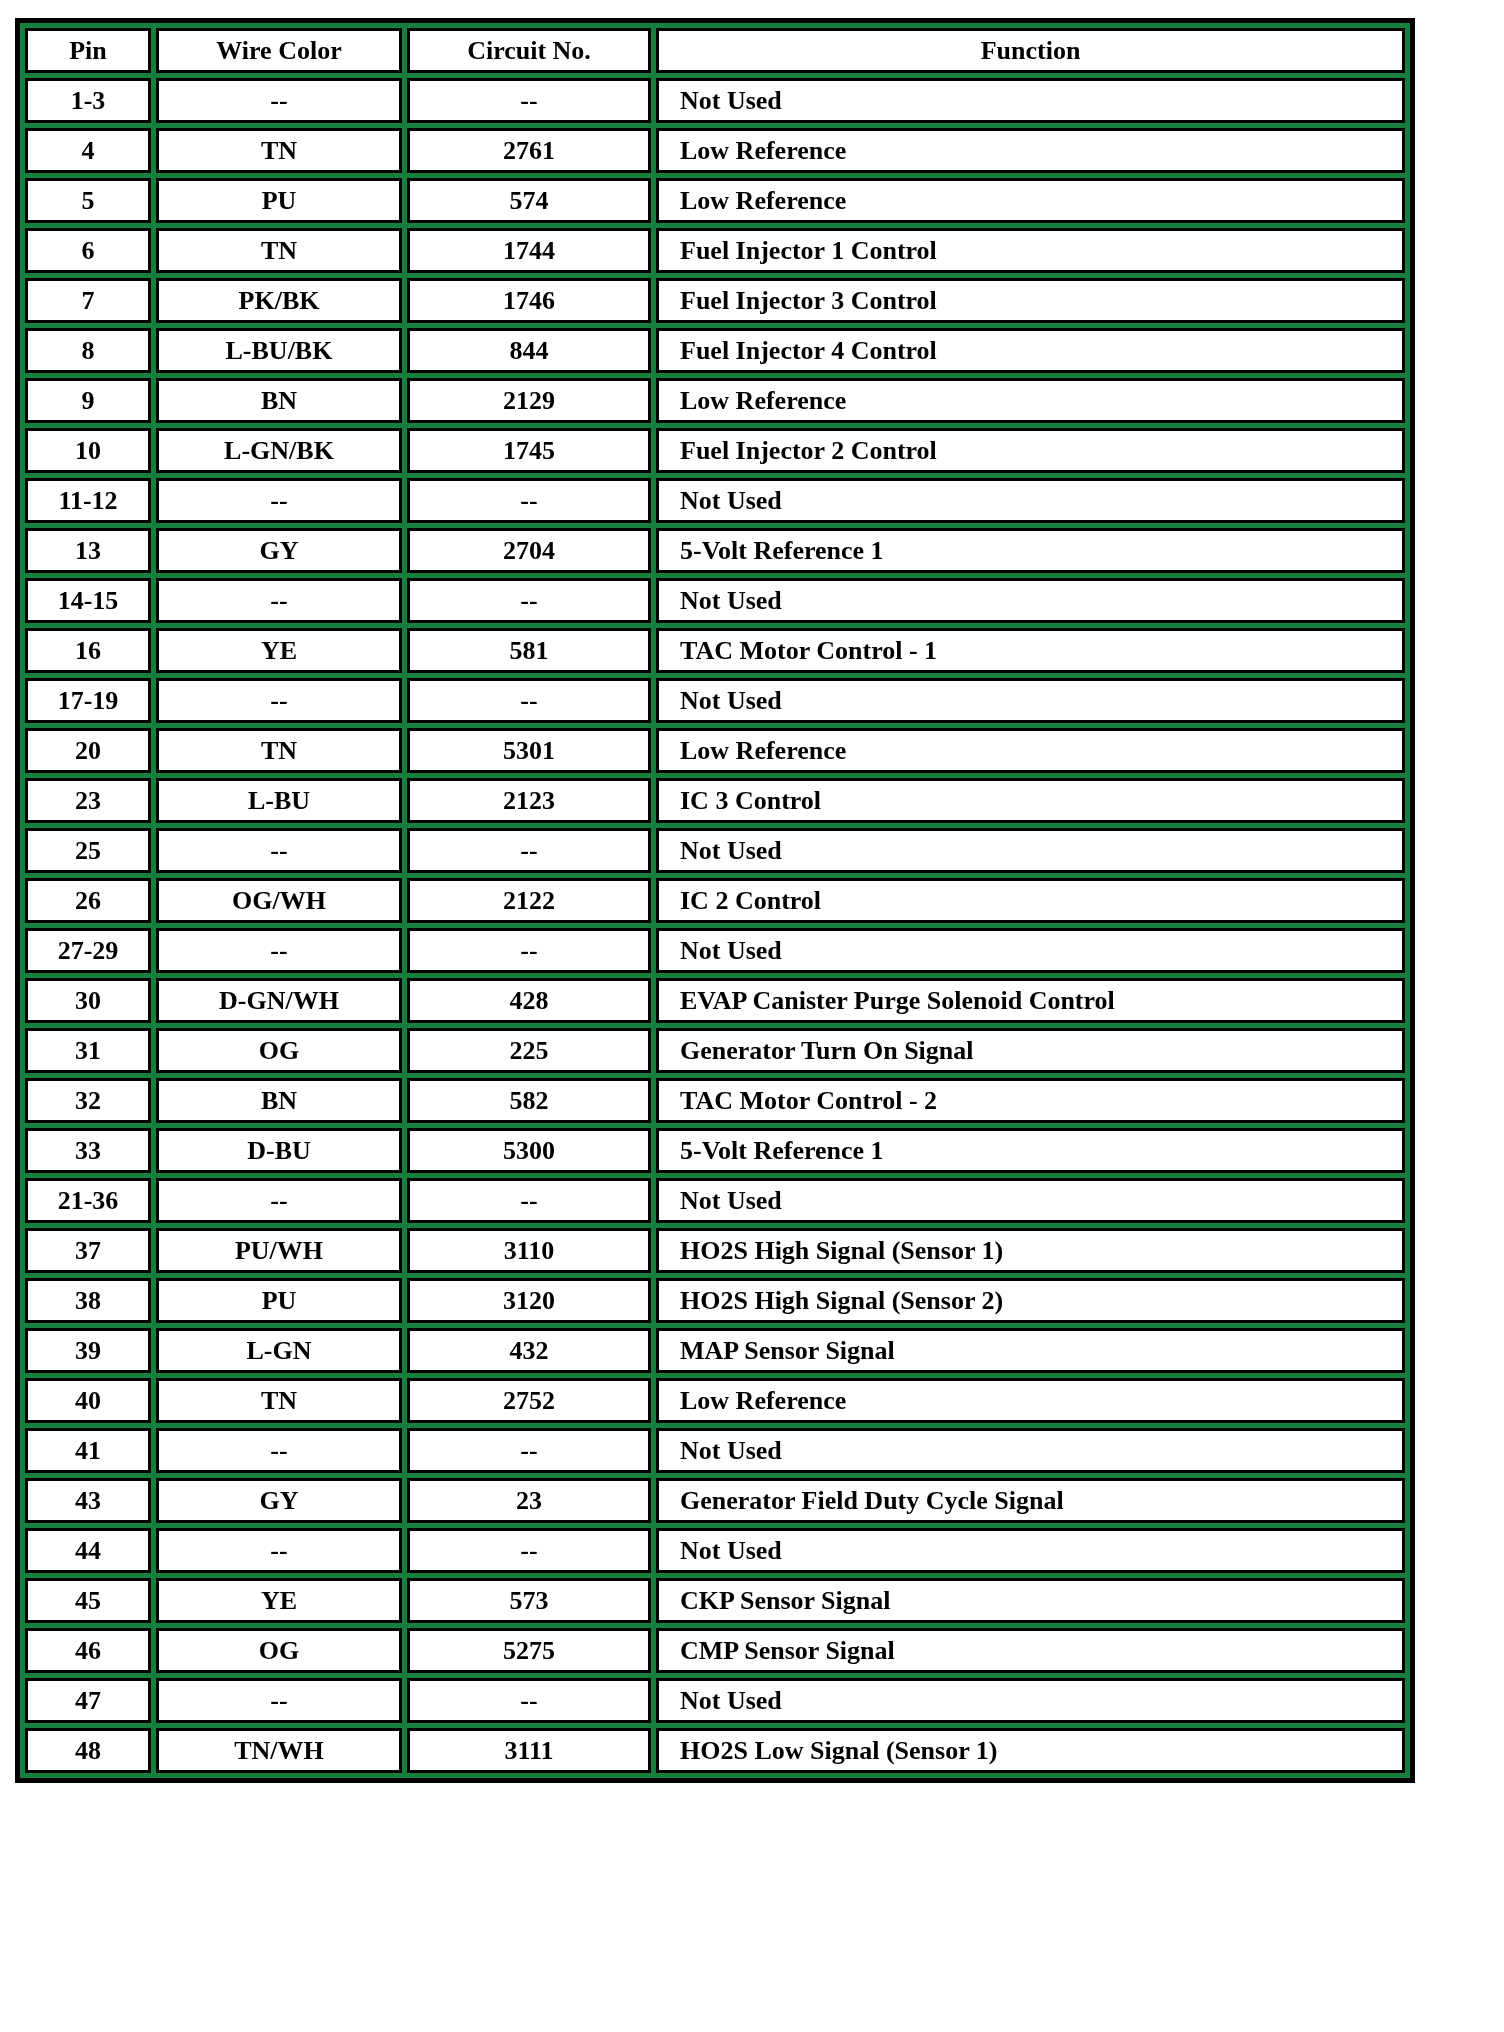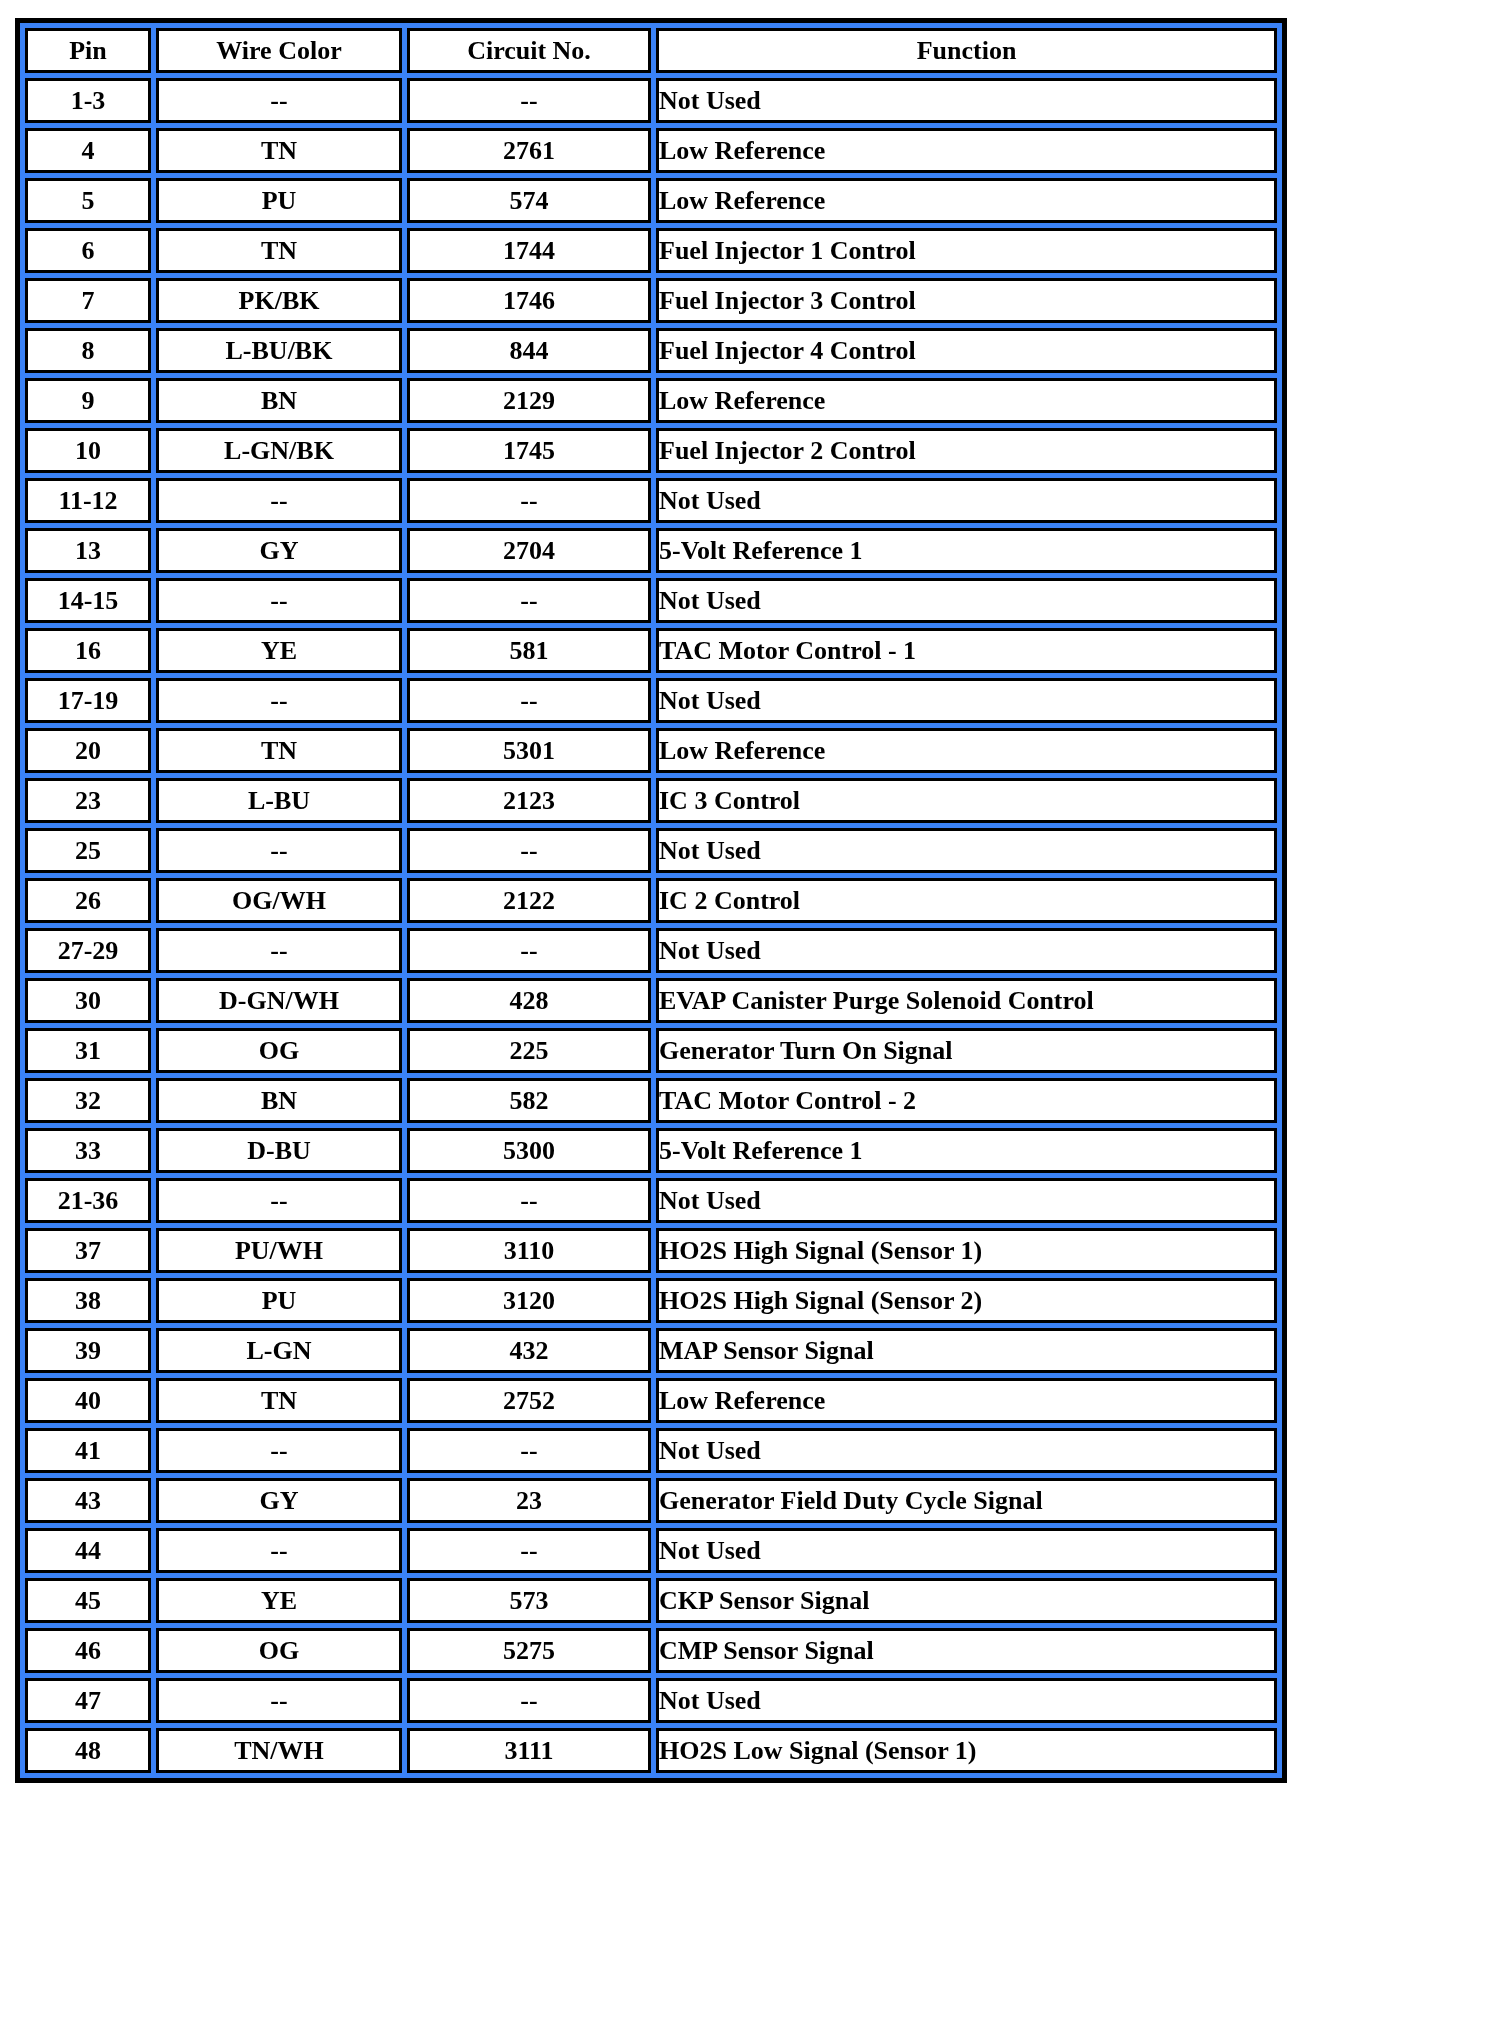--- a/index.html
+++ b/index.html
@@ -14,43 +14,43 @@
     font-family: "Liberation Serif", "DejaVu Serif", serif;
     color: #000000;
   }
   .page {
     padding: 18px 15px 10px 15px;
   }
   table.pinout {
     border-collapse: separate;
     border-spacing: 5px;
     border: 5px solid #000000;
-    width: 1272px;
+    width: 1400px;
     table-layout: fixed;
-    background: #3b82f6;
+    background: #15803d;
   }
   table.pinout th,
   table.pinout td {
     border: 3px solid #000000;
     height: 39px;
     padding: 0;
     font-size: 26px;
     font-weight: bold;
     line-height: 1.05;
     text-align: center;
     vertical-align: middle;
     white-space: nowrap;
     overflow: hidden;
     background: #ffffff;
     color: #000000;
   }
   
   table.pinout td.c3 {
     text-align: left;
-    padding-left: 0;
+    padding-left: 21px;
   }
   col.col-pin     { width: 126px; }
   col.col-wire    { width: 246px; }
   col.col-circuit { width: 244px; }
   
 </style>
 </head>
 <body>
 
 <div class="page">

